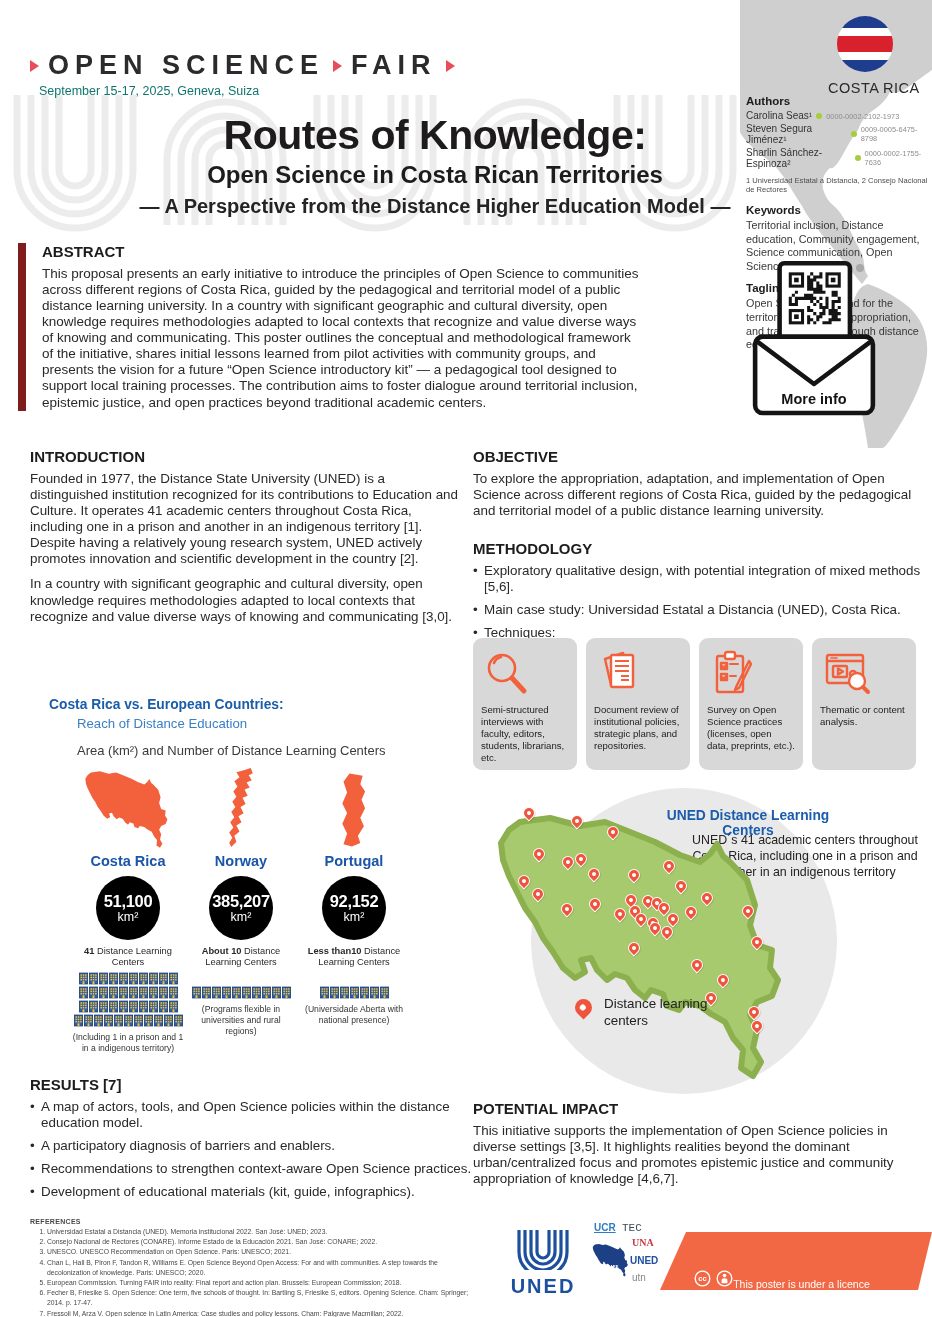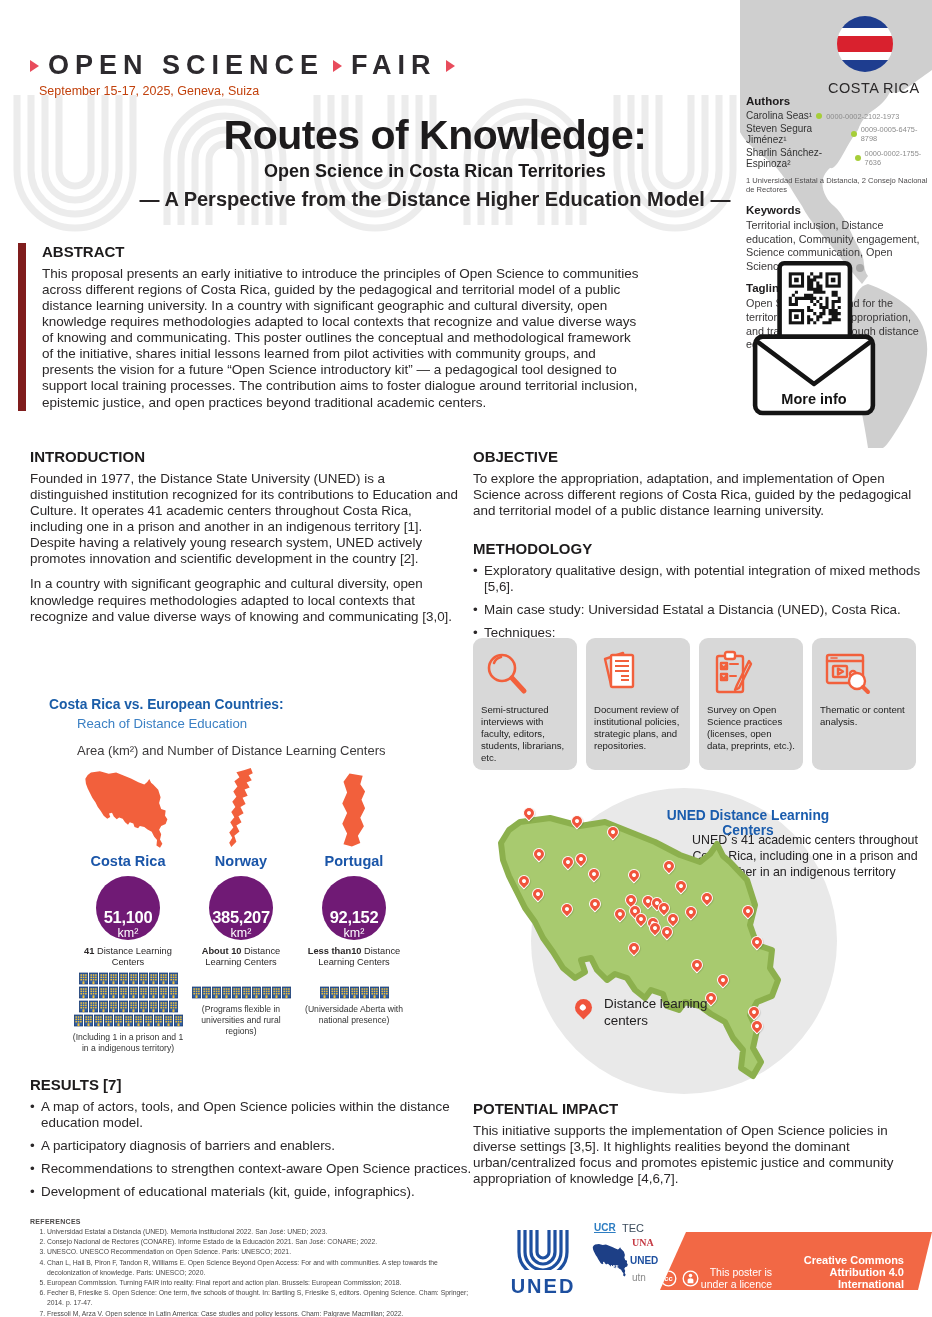--- a/index.html
+++ b/index.html
@@ -4,24 +4,24 @@
 <style>
   *{margin:0;padding:0;box-sizing:border-box}
   html,body{background:#fff}
   .poster{position:relative;width:932px;height:1317px;background:#fff;overflow:hidden;
           font-family:"Liberation Sans",sans-serif;color:#2b2829}
   
   .pattern{position:absolute;left:0;top:85px;z-index:0}
   .logo{position:absolute;left:30px;top:50px;z-index:2;display:flex;align-items:center;gap:9px}
   .logo .word{font-size:27px;font-weight:700;letter-spacing:6px;color:#2d2a2e;white-space:nowrap}
   .tri{width:0;height:0;border-top:6px solid transparent;border-bottom:6px solid transparent;border-left:9px solid #e84c5c;display:inline-block}
-  .dateline{position:absolute;left:39px;top:84px;font-size:12.5px;color:#c2410c;z-index:2}
+  .dateline{position:absolute;left:39px;top:84px;font-size:12.5px;color:#0f766e;z-index:2}
   .titleblock{position:absolute;left:55px;top:112px;width:760px;text-align:center;z-index:2;color:#1d1b1c}
   .title-main{font-size:41px;font-weight:700;letter-spacing:-0.5px}
-  .title-sub{font-size:18px;font-weight:700;margin-top:2px}
+  .title-sub{font-size:24px;font-weight:700;margin-top:2px}
   .title-sub2{font-size:20px;font-weight:600;margin-top:6px;color:#262324}
   
   .sidebar{position:absolute;right:0;top:0;width:192px;height:448px;z-index:1}
   .amer{position:absolute;right:0;top:0}
   .flag{position:absolute;left:97px;top:16px;width:56px;height:56px;border-radius:50%;
         background:linear-gradient(180deg,#1e3d8f 0 21%,#fff 21% 36%,#d9212e 36% 64%,#fff 64% 79%,#1e3d8f 79% 100%)}
   .country-label{position:absolute;left:88px;top:80px;width:104px;font-size:14.5px;letter-spacing:0.5px;color:#2b292a;white-space:nowrap}
   .side-inner{position:absolute;left:6px;top:95px;width:182px}
   .side-h{font-size:11.5px;font-weight:700;color:#1d1b1c;margin-bottom:3px}
   .author-row{display:flex;align-items:baseline;gap:4px;margin-bottom:2px}
@@ -48,22 +48,22 @@
   .card .icon{height:54px;display:flex;align-items:center;justify-content:flex-start;padding-left:2px}
   .card .lbl{font-size:9.6px;line-height:1.24;color:#222;margin-top:4px}
   
   .chart{position:absolute;left:30px;top:697px;width:434px;z-index:2}
   .chart-t1{font-size:13.8px;font-weight:700;color:#1a5da8;margin-left:19px}
   .chart-t2{font-size:13.2px;color:#3b80c4;margin:4px 0 12px 47px}
   .chart-cap{font-size:13px;color:#3c3a3b;margin-left:47px;margin-bottom:6px}
   .col{position:absolute;width:112px;text-align:center}
   .col .cmap{height:80px;display:flex;align-items:flex-end;justify-content:center}
   .cname{font-size:14.5px;font-weight:700;color:#1a55a8;margin-top:4px}
-  .ccircle{width:64px;height:64px;border-radius:50%;background:#701a75;color:#fff;margin:7px auto 6px;
-           display:flex;flex-direction:column;align-items:center;justify-content:flex-end}
+  .ccircle{width:64px;height:64px;border-radius:50%;background:#000000;color:#fff;margin:7px auto 6px;
+           display:flex;flex-direction:column;align-items:center;justify-content:center}
   .cval{font-size:16.5px;font-weight:700;letter-spacing:-0.3px}
   .cunit{font-size:12.5px;margin-top:-1px}
   .ccenters{font-size:9.3px;line-height:1.2;color:#2b2829;margin-bottom:4px}
   .bld-row{display:flex;gap:1px;justify-content:center;margin-bottom:1px}
   .cnote{font-size:8.6px;line-height:1.25;color:#333;margin-top:5px}
   
   .mapfig{position:absolute;left:495px;top:788px;width:437px;height:310px;z-index:1}
   .gray-circle{position:absolute;left:36px;top:0;width:306px;height:306px;border-radius:50%;background:#e9e9e9}
   .mapfig-title{position:absolute;left:148px;top:20px;width:210px;text-align:center;font-size:13.8px;font-weight:700;color:#1a5cad}
   .map-annot{position:absolute;left:196px;top:44px;width:228px;text-align:center;font-size:12.4px;line-height:1.3;color:#232122}
@@ -83,21 +83,21 @@
   
   .refs{position:absolute;left:30px;top:1218px;width:450px;z-index:2}
   .refs-h{font-size:7px;font-weight:700;color:#4a4848;letter-spacing:0.3px;margin-bottom:2px}
   .refs ol{padding-left:17px}
   .refs li{font-size:6.8px;line-height:1.5;color:#4a4848}
   .uned-logo{position:absolute;left:505px;top:1228px;width:76px;text-align:center;z-index:2}
   .uned-word{font-size:20px;font-weight:700;color:#1d4f9f;letter-spacing:2px;margin-top:1px}
   .conare{position:absolute;left:592px;top:1222px;width:66px;height:72px;z-index:2}
   .conare span{position:absolute;white-space:nowrap}
   .c-ucr{left:2px;top:0;font-size:10px;font-weight:700;color:#2d7dc2;text-decoration:underline}
-  .c-tec{left:30px;top:0;font-size:11px;color:#3c4c5c;font-family:Liberation Sans, sans-serif}
+  .c-tec{left:30px;top:0;font-size:11px;color:#3c4c5c;font-family:Liberation Mono, monospace}
   .c-una{left:40px;top:15px;font-size:10px;font-weight:700;color:#c53a44;font-family:Liberation Serif, serif}
   .c-uned{left:38px;top:33px;font-size:10px;font-weight:700;color:#1d4f9f}
   .c-utn{left:40px;top:50px;font-size:10px;color:#8a8a8a}
   .c-map{position:absolute;left:0;top:20px}
   .c-maplabel{left:9px;top:42px;font-size:4px;color:#fff;font-weight:700}
   .cc-banner{position:absolute;left:660px;top:1232px;width:272px;height:58px;background:#f26845;z-index:2;
              clip-path:polygon(26px 0,272px 0,258px 100%,0 100%);
              display:flex;flex-direction:row;justify-content:center;align-items:flex-end;
              padding-right:28px;text-align:right;color:#fff}
   .cc-icons{display:flex;gap:5px;margin-bottom:3px}
@@ -1334,16 +1334,15 @@
         <circle cx="10" cy="10" r="8.6" fill="none" stroke="#fff" stroke-width="1.6"></circle>
         <text x="10" y="13.4" text-anchor="middle" font-size="9" font-weight="bold" fill="#fff" font-family="Liberation Sans, sans-serif">cc</text>
       </svg>
       <svg width="17" height="17" viewBox="0 0 20 20">
         <circle cx="10" cy="10" r="8.6" fill="none" stroke="#fff" stroke-width="1.6"></circle>
         <circle cx="10" cy="6.6" r="2.1" fill="#fff"></circle>
         <path d="M6.6,15.5 V11.5 Q6.6,9.6 10,9.6 Q13.4,9.6 13.4,11.5 V15.5 Z" fill="#fff"></path>
       </svg>
     </div>
     <div class="cc-line1">This poster is under a licence</div>
-    <div class="cc-line2">Creative Commons Attribution 4.0 International</div>
   </div>
 
 </div>
 
 </body></html>

